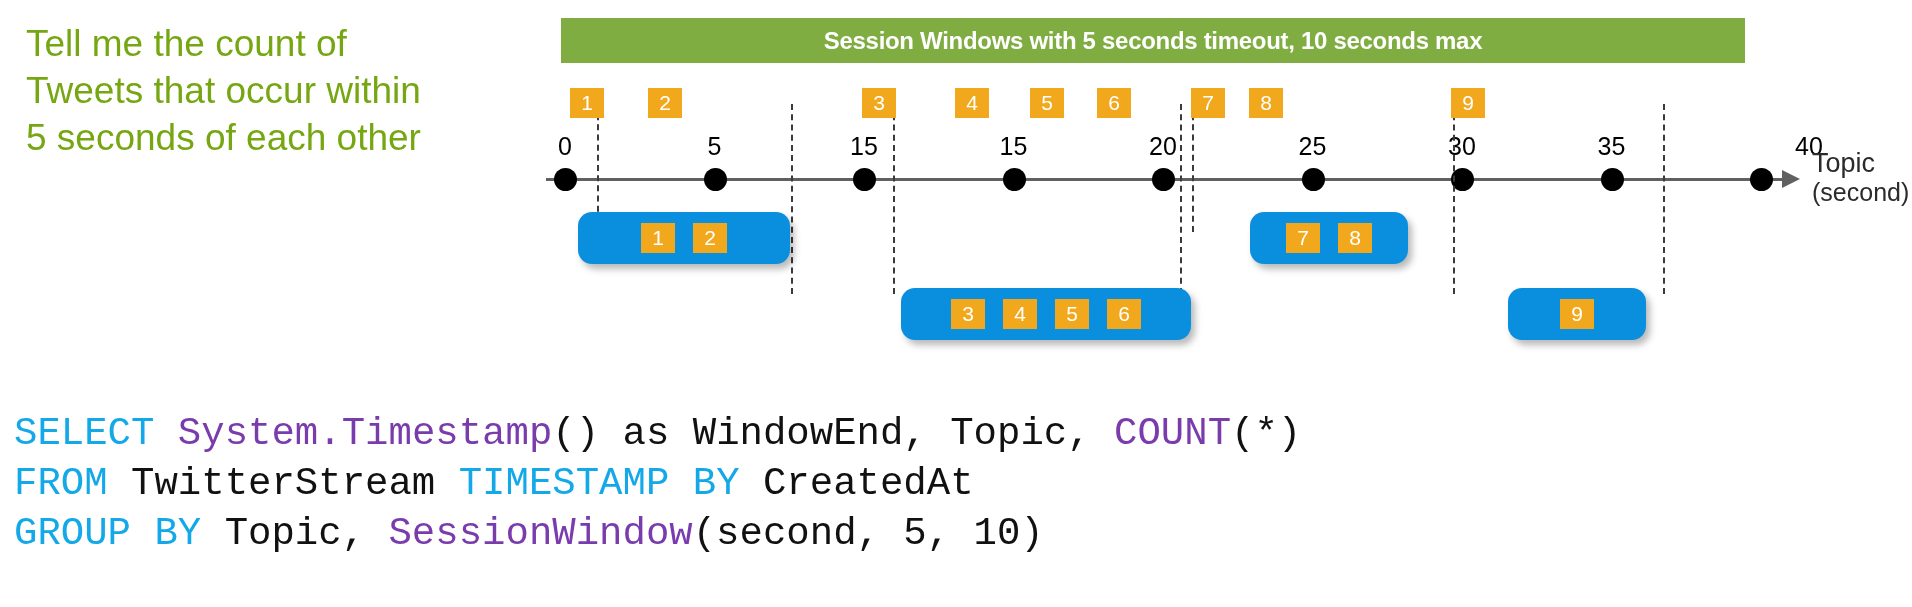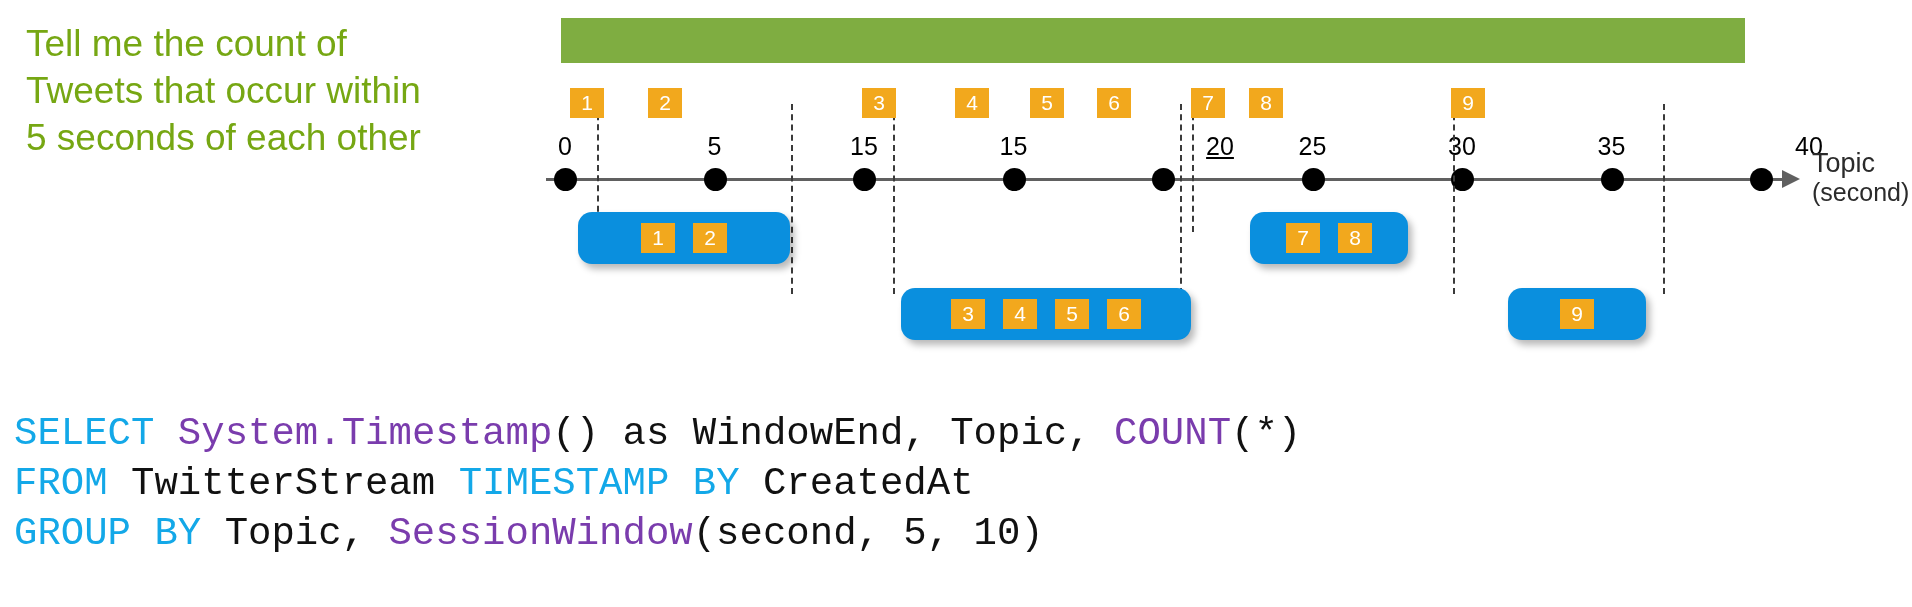--- a/index.html
+++ b/index.html
@@ -23,21 +23,21 @@
   
   #session-banner{
     position:absolute;left:561px;top:18px;width:1184px;height:45px;
     background:#7FAD41;
   }
   #session-banner-label{
     position:absolute;left:0;top:0;width:100%;height:45px;
     display:flex;align-items:center;justify-content:center;
     color:#ffffff;font-size:24px;font-weight:700;
     font-family:"Liberation Sans",sans-serif;
-    letter-spacing:-0.3px;white-space:nowrap;margin-top:36px;
+    letter-spacing:-0.3px;white-space:nowrap;
   }
 
   
   #axis-line{
     position:absolute;left:546px;top:178px;width:1240px;height:3px;
     background:#606060;
   }
   #axis-arrow{
     position:absolute;left:1782px;top:170px;
     width:0;height:0;
@@ -137,21 +137,21 @@
       <div class="axis-dot" style="left: 1312.5px;"></div>
       <div class="axis-dot" style="left: 1462px;"></div>
       <div class="axis-dot" style="left: 1611.5px;"></div>
       <div class="axis-dot" style="left: 1761px;"></div>
     </div>
   <div id="axis-labels">
       <div class="axis-tick-label" style="left: 565px;">0</div>
       <div class="axis-tick-label" style="left: 714.5px;">5</div>
       <div class="axis-tick-label" style="left: 864px;">15</div>
       <div class="axis-tick-label" style="left: 1013.5px;">15</div>
-      <div class="axis-tick-label" style="left: 1220px; text-decoration: underline;">20</div>
+      <div class="axis-tick-label" style="left: 1163px;">20</div>
       <div class="axis-tick-label" style="left: 1312.5px;">25</div>
       <div class="axis-tick-label" style="left: 1462px;">30</div>
       <div class="axis-tick-label" style="left: 1611.5px;">35</div>
       <div class="axis-tick-label" style="left: 1761px; margin-left: 48px;">40</div>
     </div>
   <div id="time-axis-label">Topic</div>
   <div id="time-axis-unit">(second)</div>
 
   <div id="boundaries">
       <div class="boundary-line" style="left: 597px; top: 104px; height: 128px;"></div>

